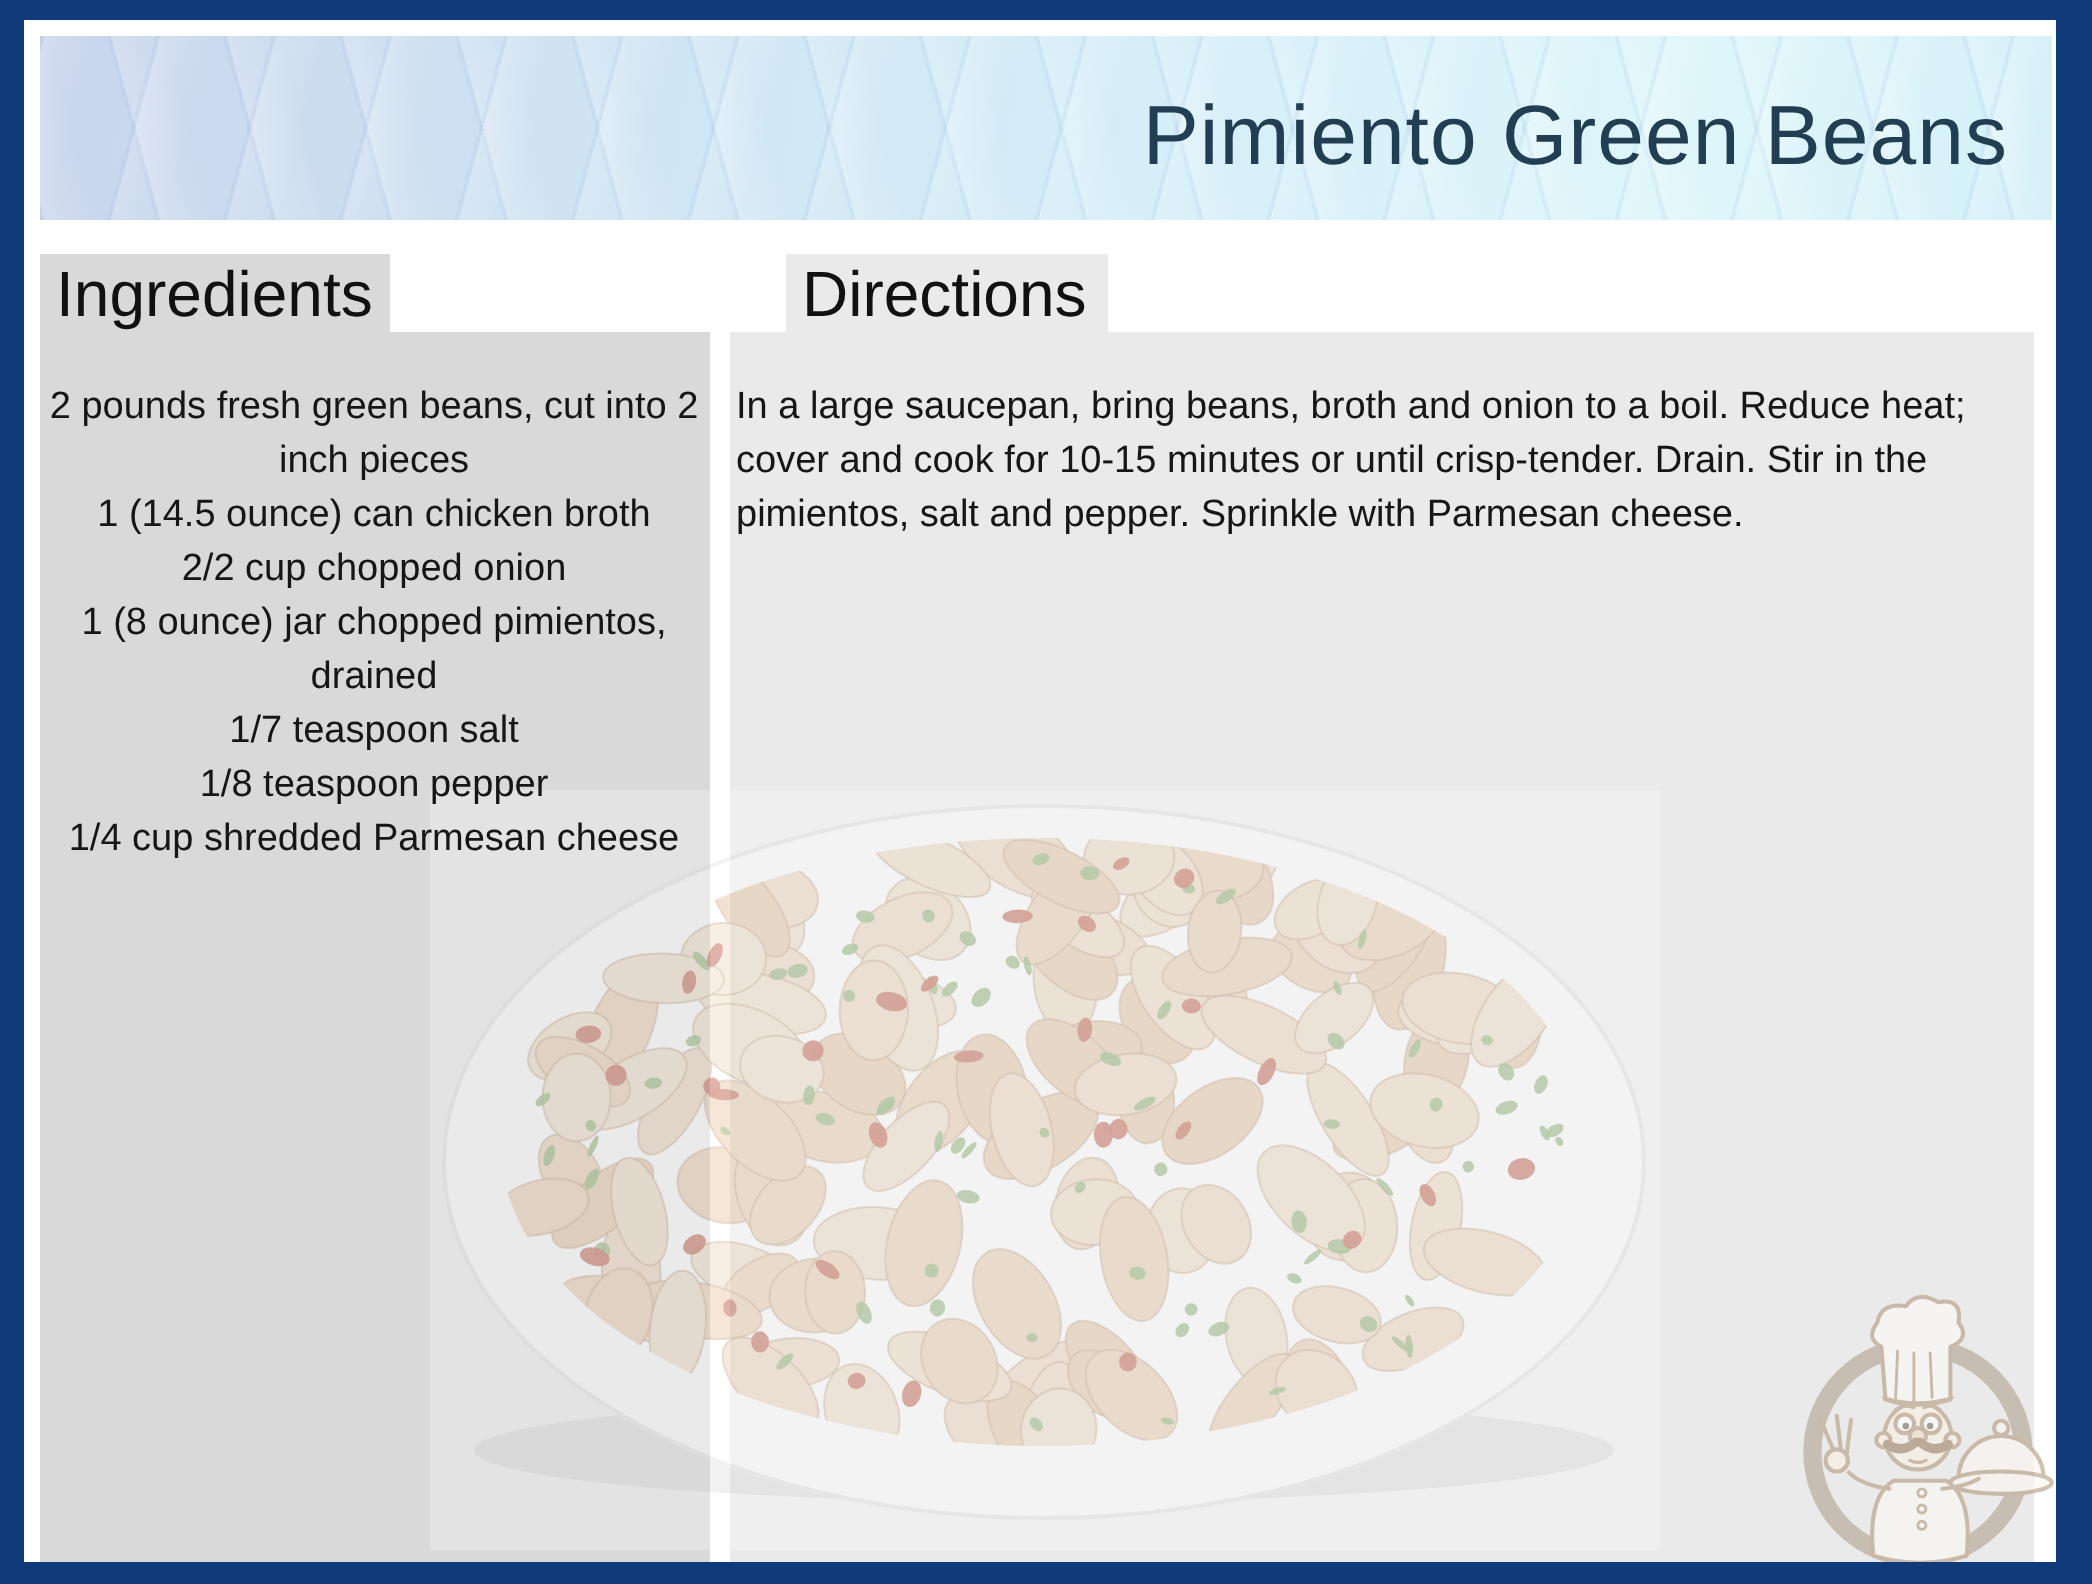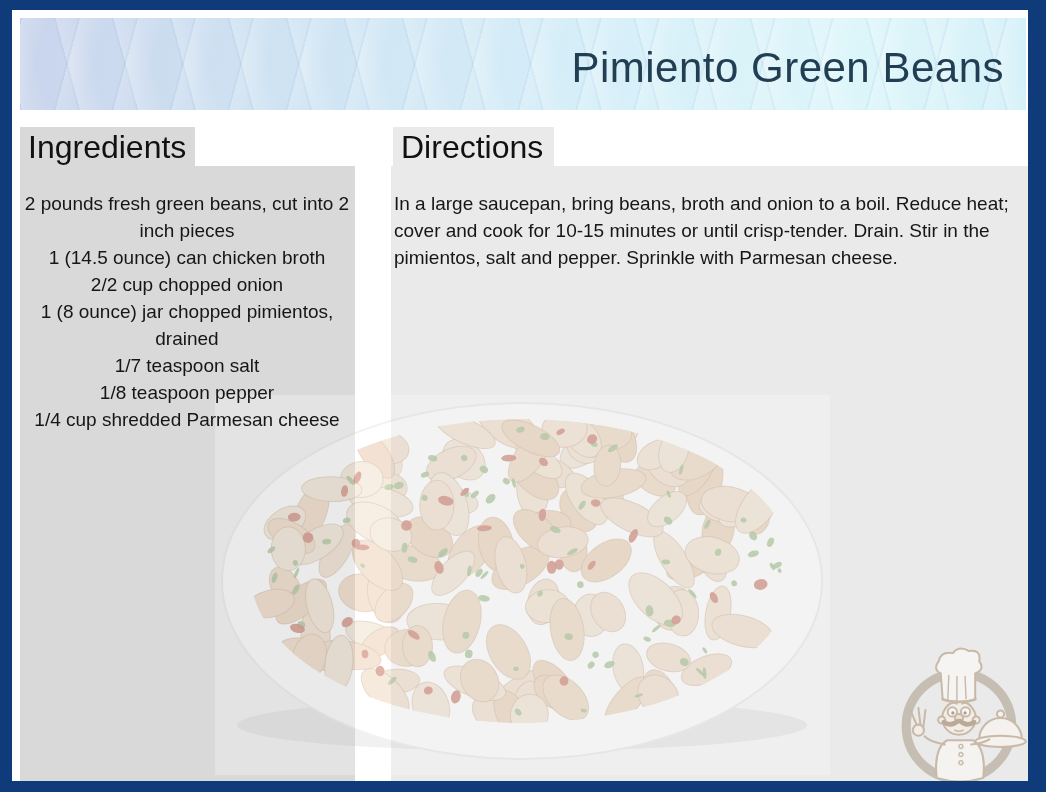--- a/index.html
+++ b/index.html
@@ -47,21 +47,20 @@
     box-sizing:border-box;
   }
   .ing-panel{
     left:8px;width:335px;background:#d9d9d9;
     padding:24px 4px 0 3px;
     text-align:center;
   }
   .dir-panel{
     left:353px;width:652px;background:#eaeaea;
     padding:24px 8px 0 3px;
-    margin-left:26px;
   }
   .body-text{
     font-size:19px;line-height:27px;color:#161616;
     position:relative;z-index:2;
   }
   .dir-panel p{margin:0;}
   .photo{
     position:absolute;left:203px;top:385px;width:615px;height:380px;
     z-index:1;opacity:0.45;
   }

